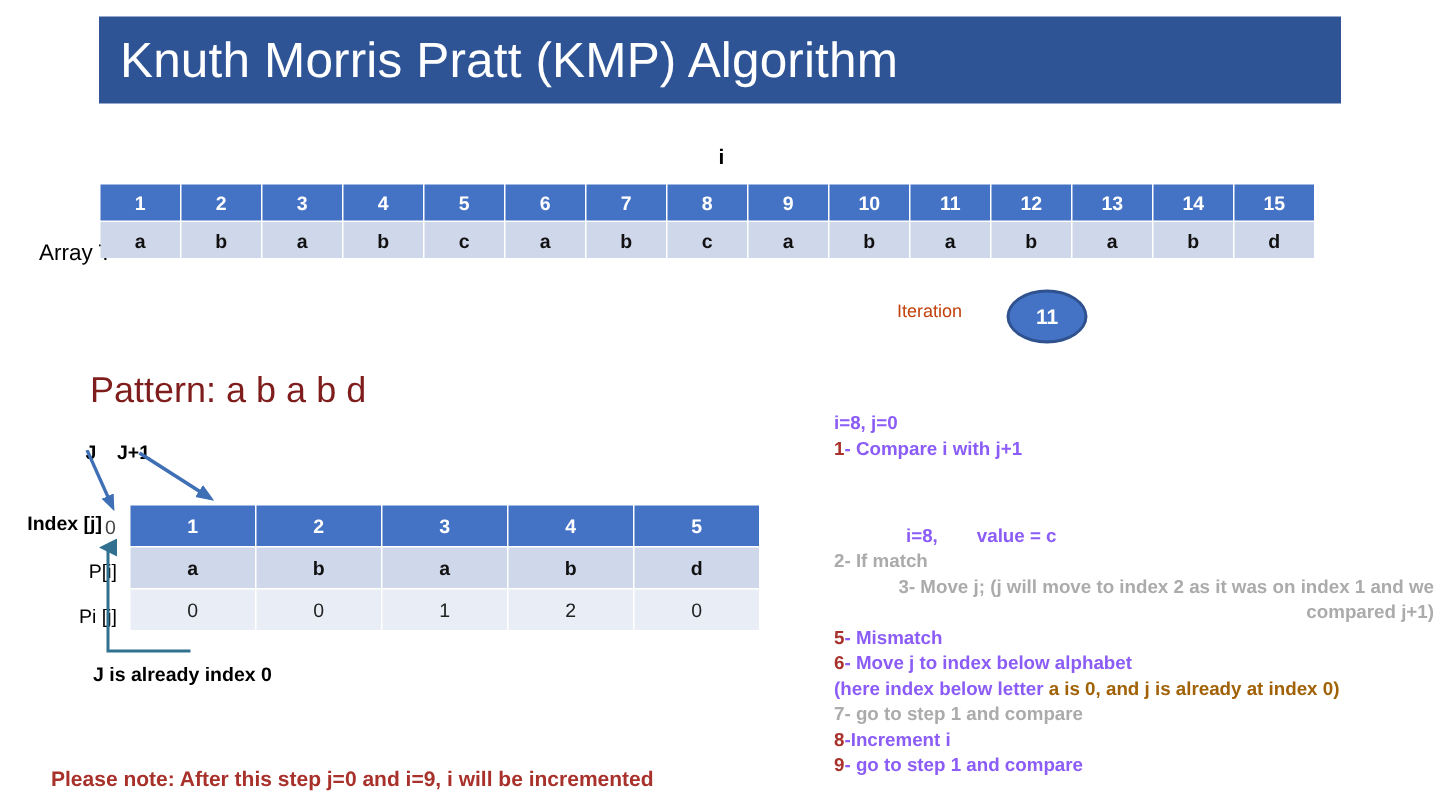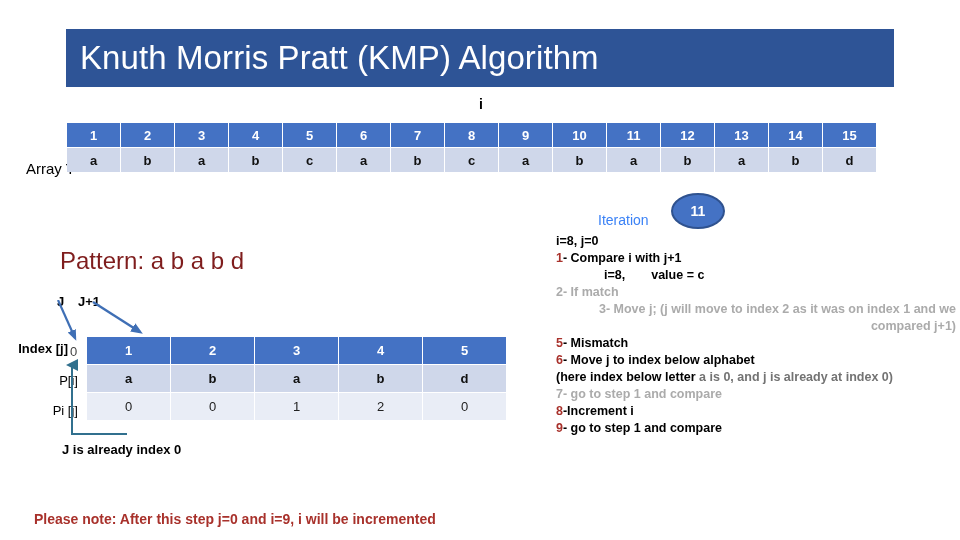--- a/index.html
+++ b/index.html
@@ -10,21 +10,21 @@
     width: 960px; height: 540px;
     position: relative;
     overflow: hidden;
     font-family: "Liberation Sans", sans-serif;
     color: #000000;
   }
 
   
   #title-banner {
     position: absolute;
-    left: 66px; top: 29px;
+    left: 66px; top: 11px;
     width: 828px; height: 58px;
     background: #2E5496;
     display: flex;
     align-items: center;
   }
   #title-text {
     color: #ffffff;
     font-size: 33px;
     font-weight: 400;
     letter-spacing: 0.1px;
@@ -70,23 +70,22 @@
     left: 6px; top: 160px;
     font-size: 15px;
     color: #000;
     margin-left: 20px;
   }
 
   
   #iteration-label {
     position: absolute;
     left: 598px; top: 200px;
-    font-size: 14px;
-    color: #3b82f6;
-    margin-top: 12px;
+    font-size: 12px;
+    color: #c2410c;
   }
   #iteration-ellipse {
     position: absolute;
     left: 671px; top: 193px;
     width: 54px; height: 36px;
     border-radius: 50%;
     background: #4472C4;
     border: 2px solid #2F528F;
     box-sizing: border-box;
     display: flex;
@@ -203,23 +202,23 @@
   
   #explain {
     position: absolute;
     left: 556px; top: 233px;
     width: 400px;
     font-size: 12.5px;
     line-height: 17px;
   }
   #explain .ln { white-space: nowrap; }
   #explain .wrapln { white-space: normal; text-align: right; }
-  .bold-black { font-weight: bold; color: #000000; }
+  .bold-black { font-weight: bold; color: #8b5cf6; margin-top: 41px; }
   .num-red { font-weight: bold; color: #A8312B; }
-  .red { color: #737373; font-weight: bold; }
+  .red { color: #a16207; font-weight: bold; }
   .grey { color: #ABABAB; font-weight: bold; }
   .indent1 { padding-left: 48px; display: inline-block; text-align: right; }
   .gap { display: inline-block; width: 26px; }
 </style>
 </head>
 <body>
 
 <div id="title-banner">
   <span id="title-text">Knuth Morris Pratt (KMP) Algorithm</span>
 </div>

